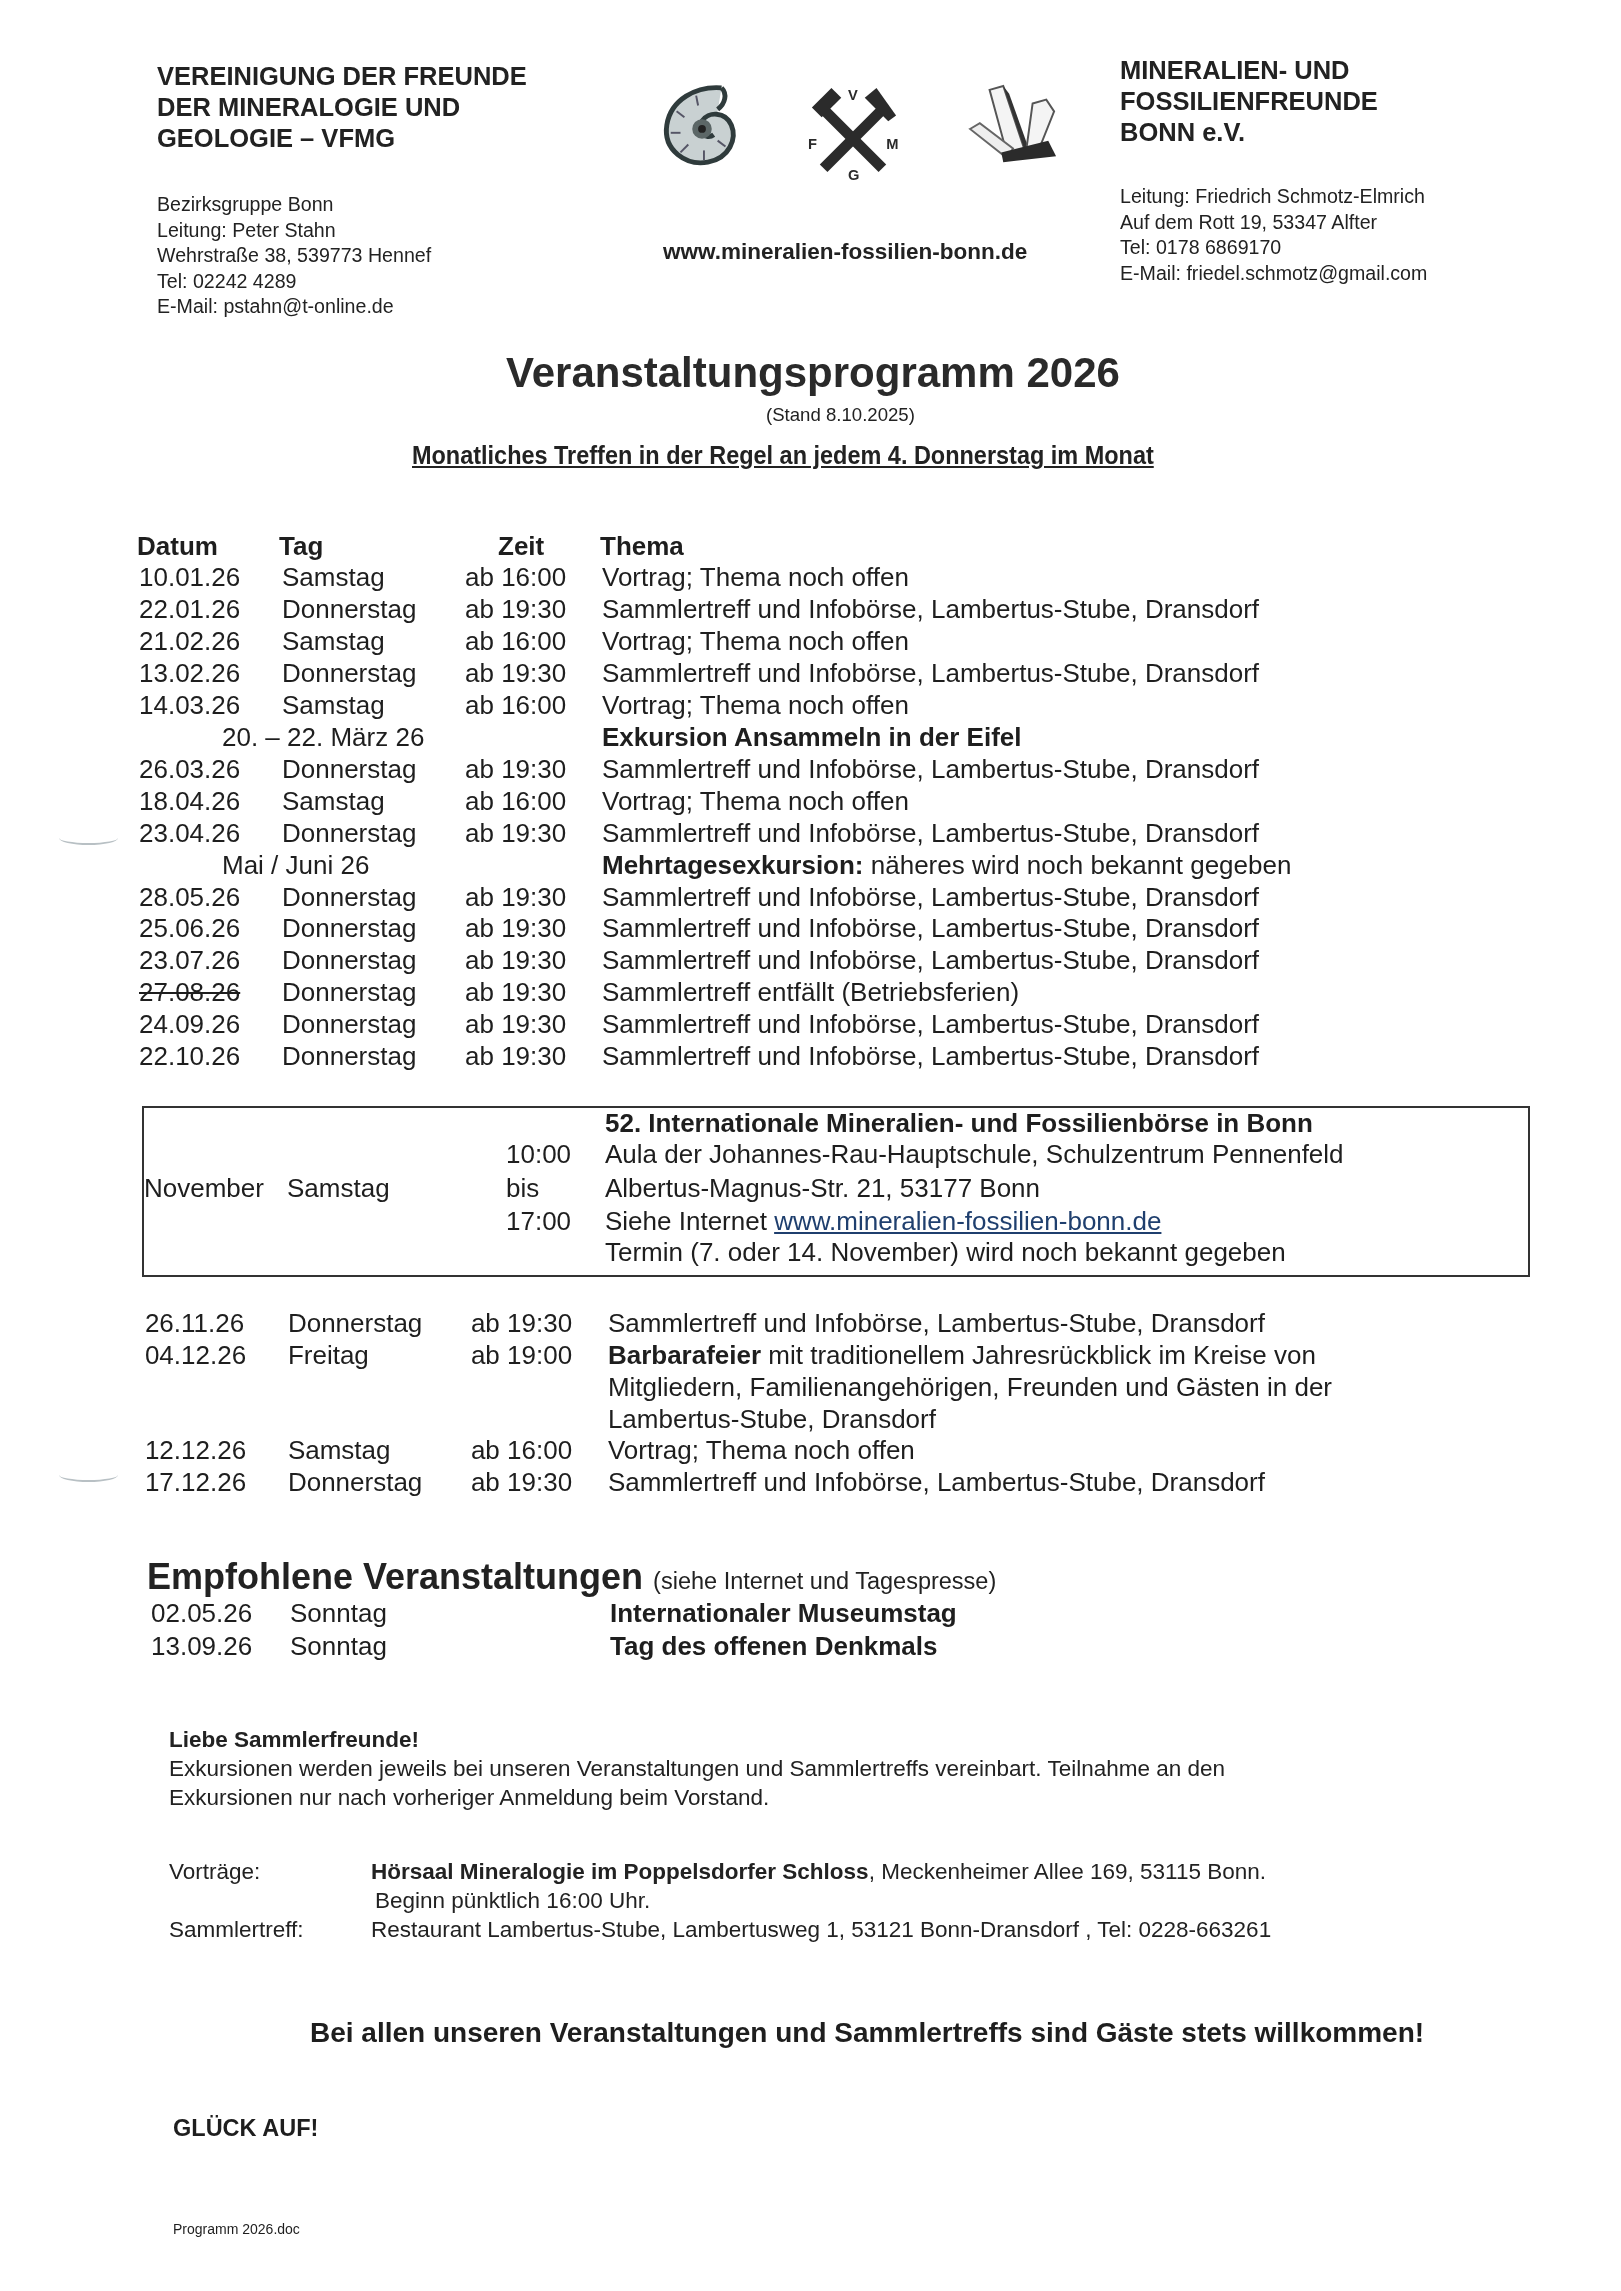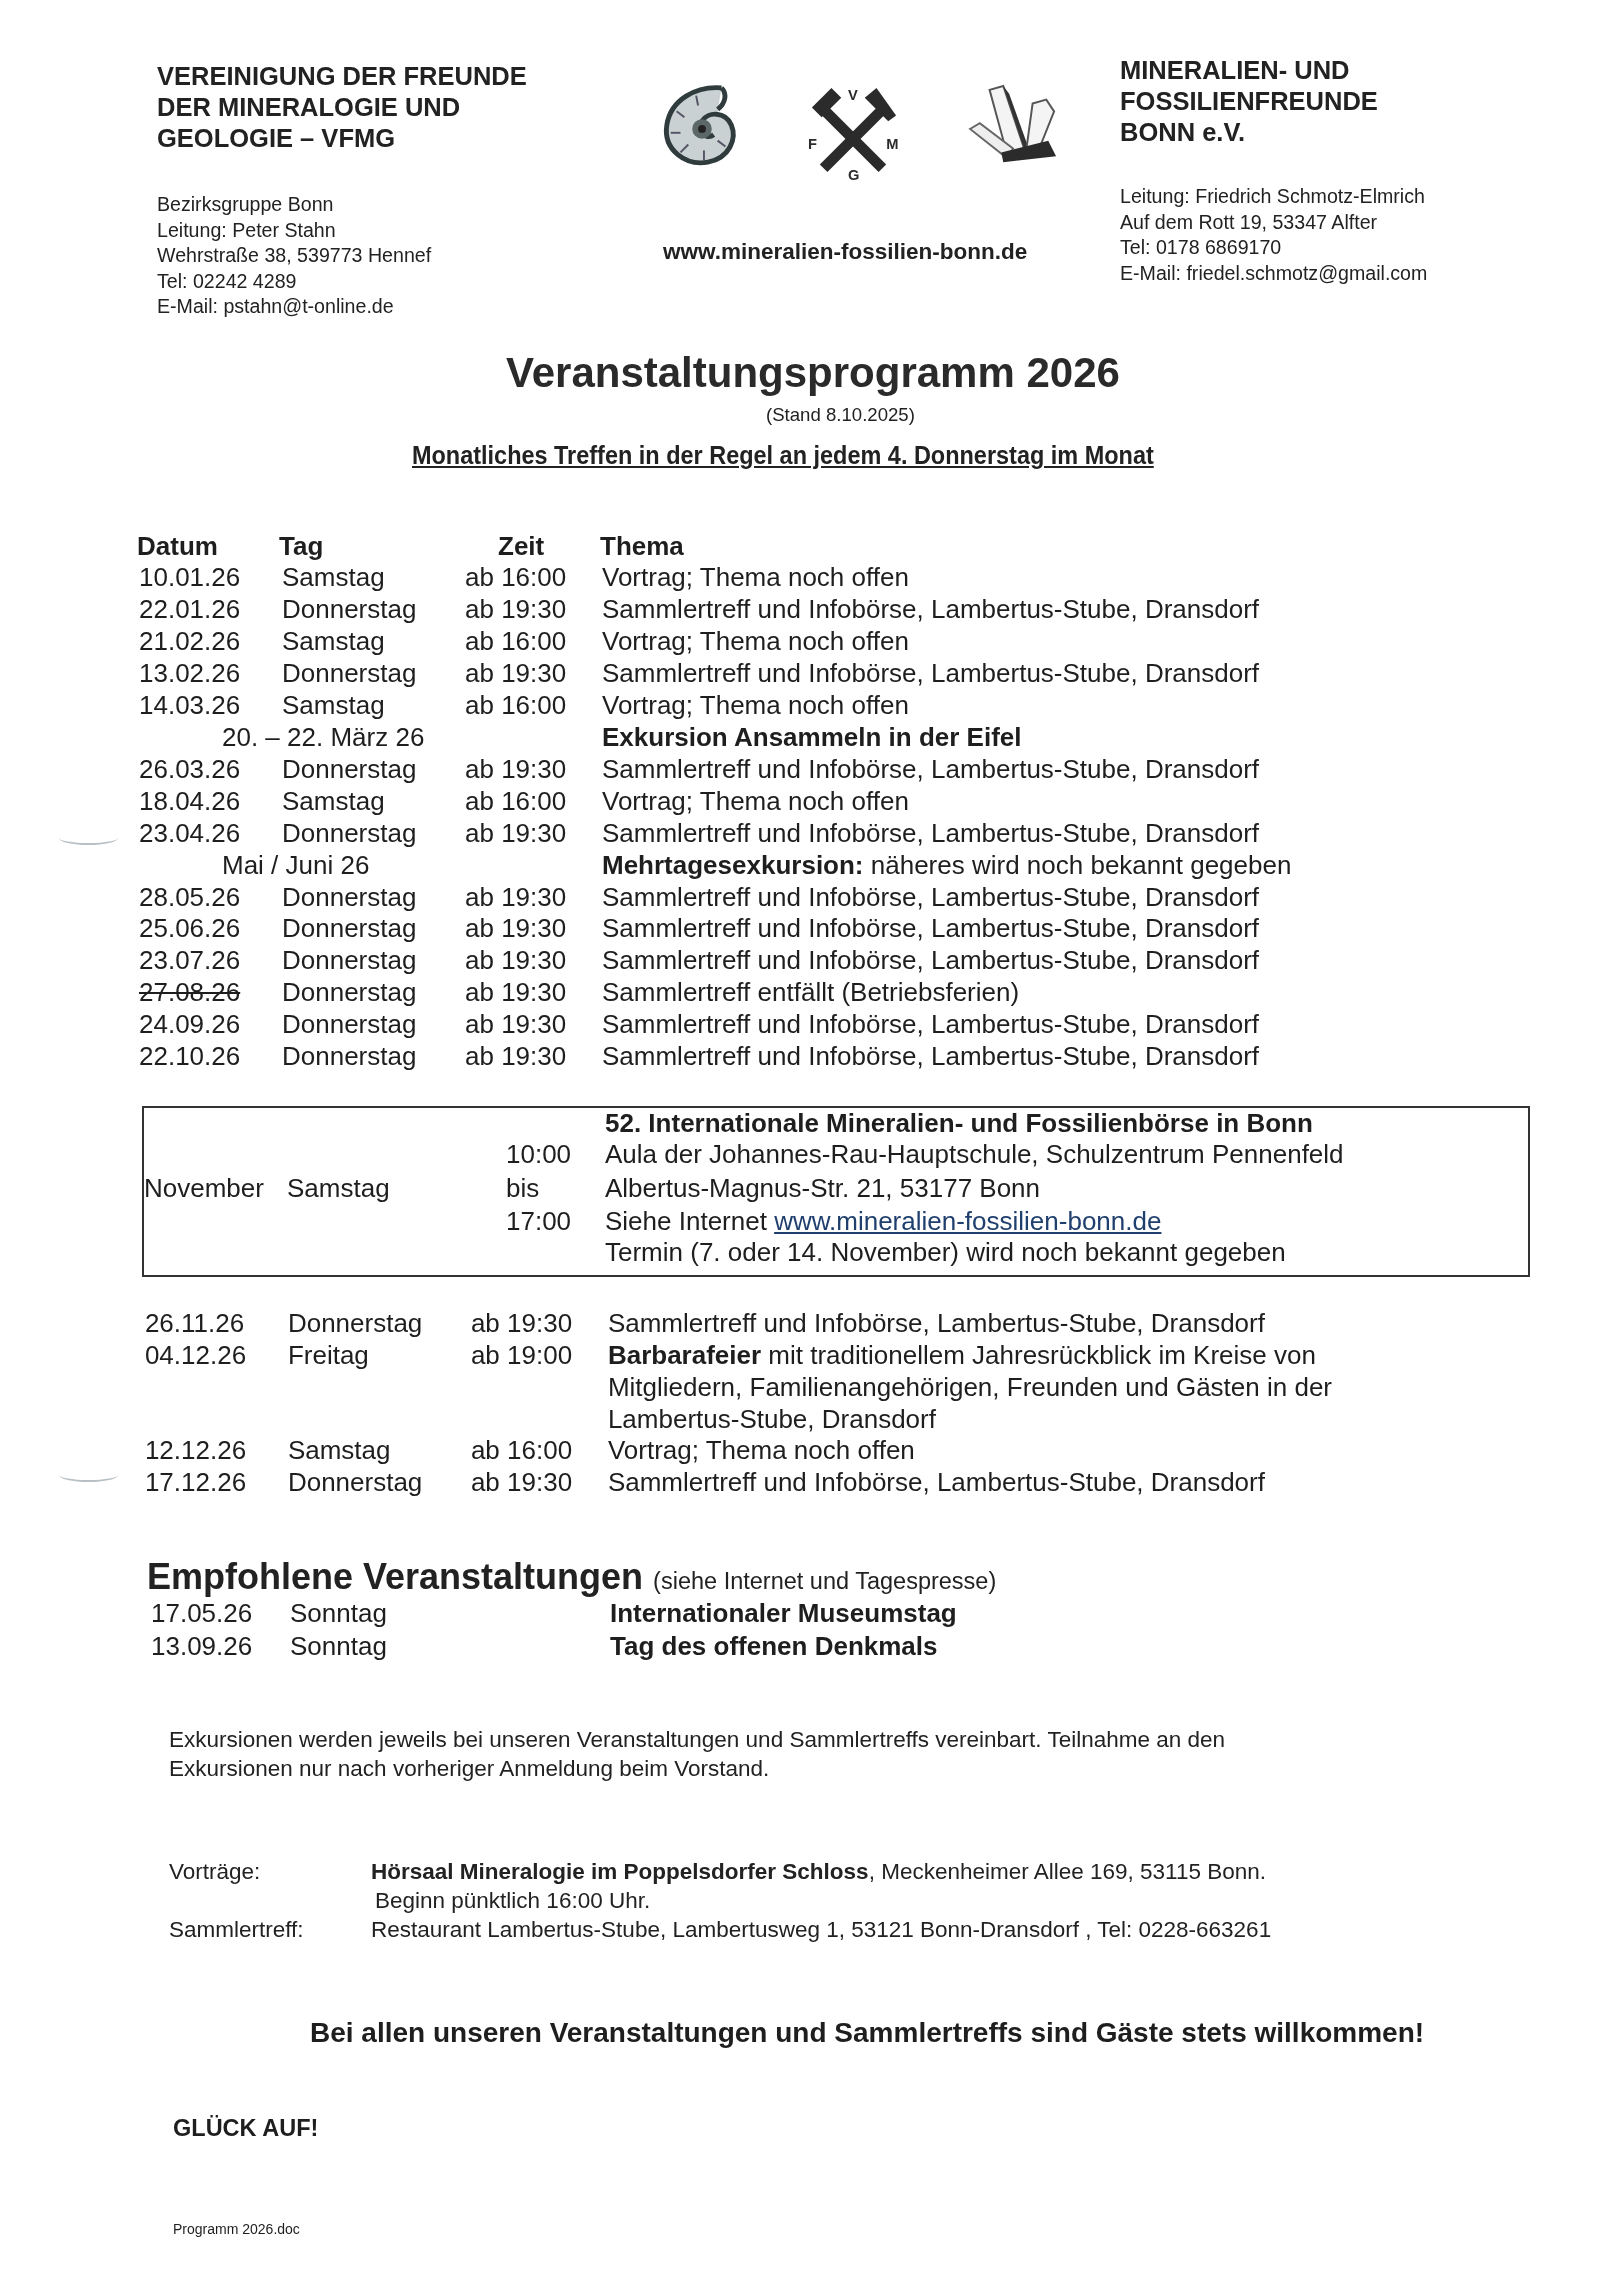--- a/index.html
+++ b/index.html
@@ -258,32 +258,33 @@
       </div>
     </div>
 </div>
 
 <div class="abs sec-title" style="left:147px;top:1556px;">
   <span>Empfohlene Veranstaltungen</span>
   <span class="sec-note">(siehe Internet und Tagespresse)</span>
 </div>
 <div class="abs" style="left:0;top:1598px;width:1621px;">
   <div class="row" style="top:0;">
-    <span style="left:151px;">17.05.26</span>
+    <span style="left:151px;">02.05.26</span>
     <span style="left:290px;">Sonntag</span>
     <span class="bold" style="left:610px;">Internationaler Museumstag</span>
   </div>
   <div class="row" style="top:33px;">
     <span style="left:151px;">13.09.26</span>
     <span style="left:290px;">Sonntag</span>
     <span class="bold" style="left:610px;">Tag des offenen Denkmals</span>
   </div>
 </div>
 
 <div class="abs para" style="left:169px;top:1725px;">
+  <div class="bold">Liebe Sammlerfreunde!</div>
   <div>Exkursionen werden jeweils bei unseren Veranstaltungen und Sammlertreffs vereinbart. Teilnahme an den</div>
   <div>Exkursionen nur nach vorheriger Anmeldung beim Vorstand.</div>
 </div>
 
 <div class="abs para" style="left:169px;top:1857px;width:1372px;">
   <div style="position:relative;height:29px;">
     <span style="position:absolute;left:0;">Vorträge:</span>
     <span style="position:absolute;left:202px;"><b>Hörsaal Mineralogie im Poppelsdorfer Schloss</b><span>, Meckenheimer Allee 169, 53115 Bonn.</span></span>
   </div>
   <div style="position:relative;height:29px;">

